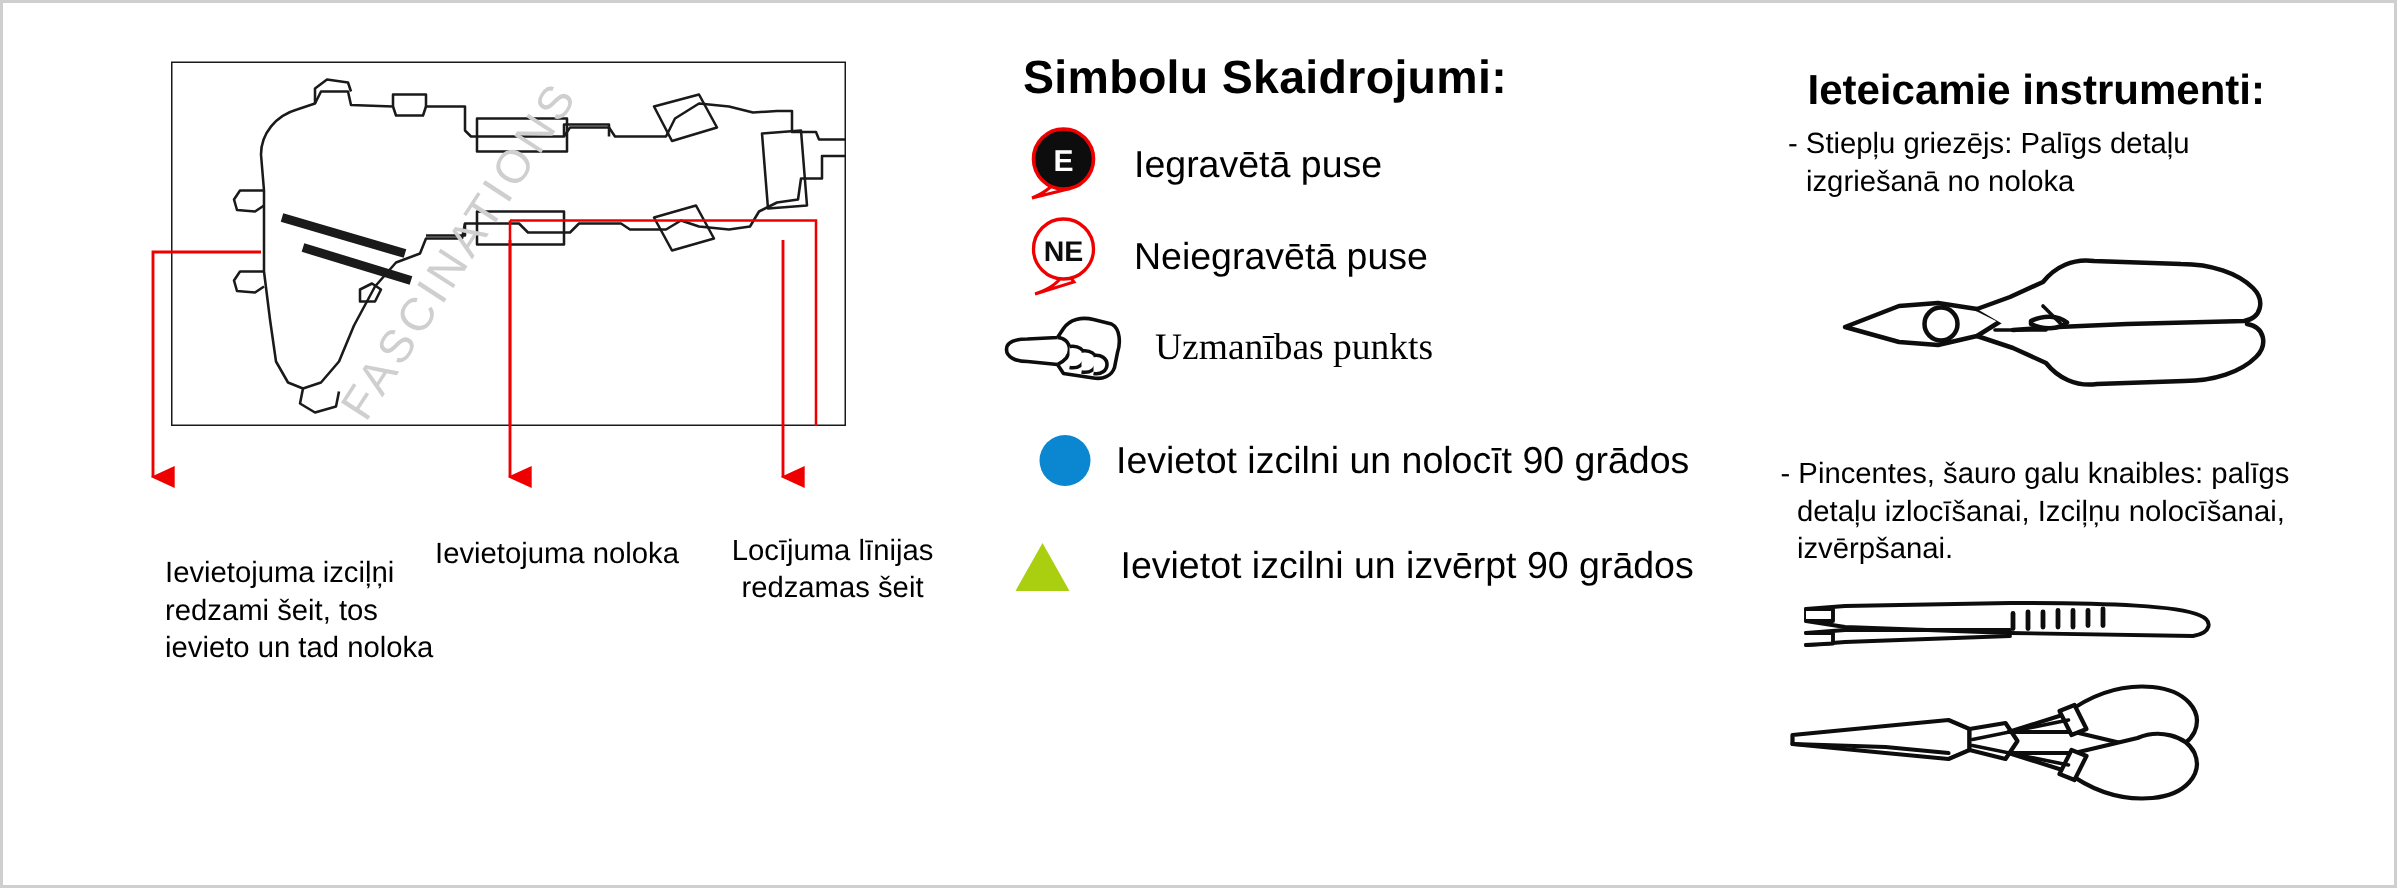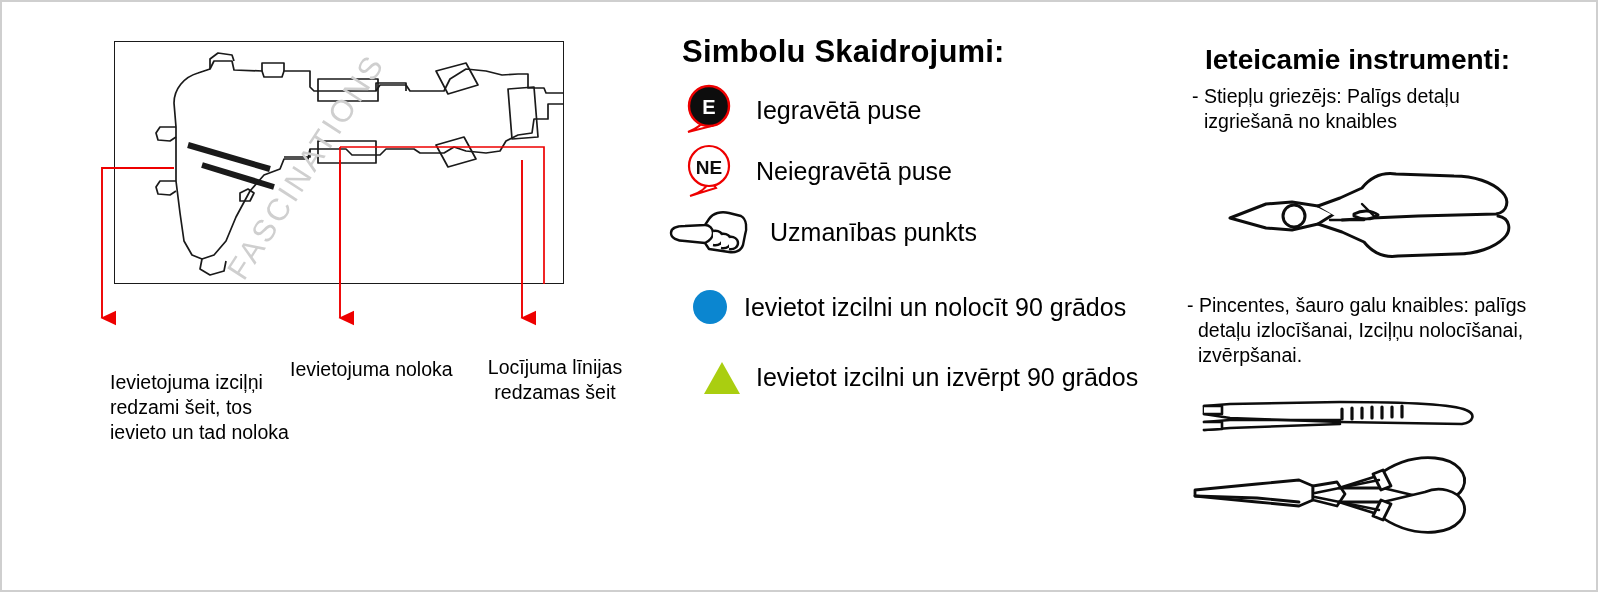--- a/index.html
+++ b/index.html
@@ -44,38 +44,38 @@
 
   
   #legend-panel{position:absolute;left:640px;top:0;width:520px;height:592px;}
   #legend-title{
     position:absolute;left:40px;top:32px;
     font-size:31px;font-weight:bold;letter-spacing:.2px;
   }
   .legend-row{position:absolute;display:flex;align-items:center;}
   #legend-row-0{left:30px;top:80px;}
   #legend-row-1{left:30px;top:140px;align-items:center;}
-  #legend-row-2{left:22px;top:205px;}
+  #legend-row-2{left:22px;top:205px;font-family:Liberation Serif, serif;}
   #legend-row-3{left:40px;top:285px;}
-  #legend-row-4{left:52px;top:355px;}
+  #legend-row-4{left:25px;top:355px;gap:18px;}
   .legend-icon{width:72px;display:flex;align-items:center;justify-content:center;flex:0 0 auto;}
   .legend-label{font-size:25px;line-height:24px;white-space:nowrap;}
   #legend-row-0 .legend-label,#legend-row-1 .legend-label{margin-left:12px;}
   #legend-row-2 .legend-label{margin-left:18px;}
   #legend-row-3 .legend-label,#legend-row-4 .legend-label{margin-left:6px;}
 
   
   #tools-panel{position:absolute;left:1160px;top:0;width:438px;height:592px;}
   #tools-title{
     position:absolute;left:23px;top:42px;
     font-size:28px;font-weight:bold;margin-left:20px;
   }
   .tool-text{position:absolute;font-size:19.5px;line-height:25px;}
   #tool-text-0{left:30px;top:82px;width:340px;text-indent:-12px;padding-left:12px;}
-  #tool-text-1{left:25px;top:291px;width:350px;text-indent:-11px;padding-left:11px;}
+  #tool-text-1{left:25px;top:302px;width:350px;text-indent:-11px;padding-left:11px;}
   #cutter-svg{position:absolute;left:60px;top:160px;width:300px;height:110px;}
   #tweezers-svg{position:absolute;left:28px;top:390px;width:300px;height:50px;}
   #pliers-svg{position:absolute;left:25px;top:448px;width:400px;height:110px;}
 </style>
 </head>
 <body>
 
 <div id="page">
 
   <div id="drawing-panel">
@@ -198,21 +198,21 @@
             <polygon points="22,5 40,37 4,37" fill="#aace10"></polygon>
           </svg>
       </span>
       <span class="legend-label">Ievietot izcilni un izvērpt 90 grādos</span>
     </div>
   </div>
 
   <div id="tools-panel">
     <div id="tools-title">Ieteicamie instrumenti:</div>
 
-    <div class="tool-text" id="tool-text-0">- Stiepļu griezējs: Palīgs detaļu izgriešanā no knaibles</div>
+    <div class="tool-text" id="tool-text-0">- Stiepļu griezējs: Palīgs detaļu izgriešanā no noloka</div>
 
     <svg id="cutter-svg" viewBox="0 0 300 110">
       <g fill="#ffffff" stroke="#0d0d0d" stroke-width="3" stroke-linejoin="round" stroke-linecap="round">
         <path d="M8,56 L44,42 L70,40 L96,44 L112,52 L96,62 L70,68 L44,66 Z"></path>
         <path d="M96,44 L118,36 L140,26 C148,16 160,10 174,12 L232,14
                  C252,14 270,20 280,30 C288,38 286,50 274,52 L196,54
                  L150,56 L120,58"></path>
         <path d="M96,62 L120,70 L142,80 C150,90 162,96 176,94 L234,92
                  C254,92 272,86 282,76 C290,68 288,56 276,54"></path>
         <circle cx="72" cy="54" r="11"></circle>

